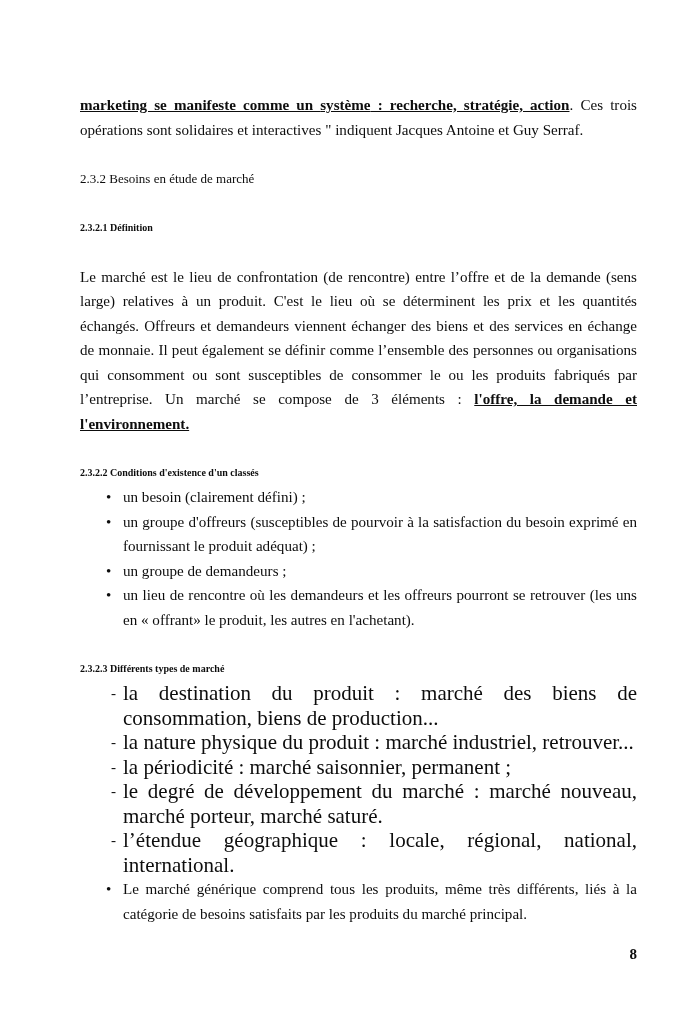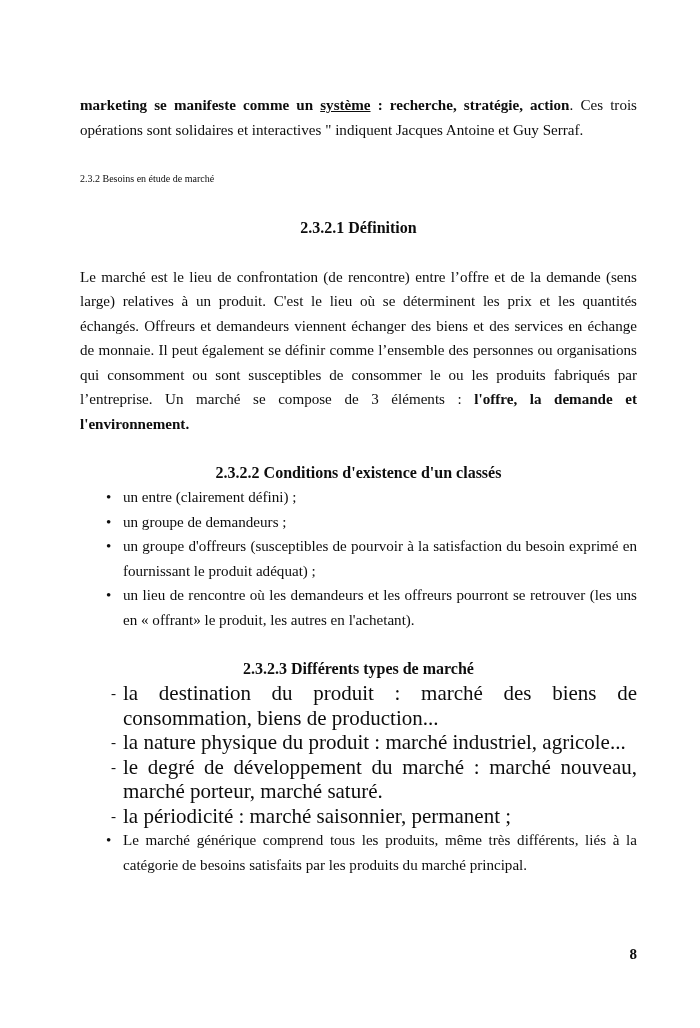--- a/index.html
+++ b/index.html
@@ -35,32 +35,32 @@
   .para {
     font-size: 15.1px;
     line-height: 24.5px;
     text-align: justify;
     text-justify: inter-word;
     hyphens: none;
     margin-bottom: 0;
   }
   .gap-lg { margin-top: 24.5px; }
   .heading {
-    font-size: 16px;
+    font-size: 10px;
     line-height: 24.5px;
     font-weight: bold;
-    text-align: center;
+    text-align: left;
   }
   .subheading-plain {
-    font-size: 10px;
+    font-size: 13px;
     line-height: 24.5px;
     font-weight: normal;
     text-align: left;
   }
-  b, .b { font-weight: bold; }
+  b, .b { font-weight: bold; text-decoration: underline; }
   .u { text-decoration: underline; }
 
   
   ul.disc-list {
     list-style: none;
     margin: 0;
     padding: 0;
   }
   ul.disc-list > li {
     position: relative;
@@ -123,34 +123,35 @@
     <p class="subheading-plain gap-lg">2.3.2 Besoins en étude de marché</p>
 
     <p class="heading gap-lg">2.3.2.1 Définition</p>
 
     <p class="para gap-lg"><span>Le marché est le lieu de confrontation (de rencontre) entre l’offre et de la demande (sens large) relatives à un produit. C'est le lieu où se déterminent les prix et les quantités échangés. Offreurs et demandeurs viennent échanger des biens et des services en échange de monnaie. Il peut également se définir comme l’ensemble des personnes ou organisations qui consomment ou sont susceptibles de consommer le ou les produits fabriqués par l’entreprise. Un marché se compose de 3 éléments : </span><b>l'offre, la demande et l'environnement.</b></p>
 
     <p class="heading gap-lg">2.3.2.2 Conditions d'existence d'un classés</p>
 
 
     <ul class="disc-list">
-      <li>un entre (clairement défini) ;</li>
+      <li>un besoin (clairement défini) ;</li>
+      <li>un groupe d'offreurs (susceptibles de pourvoir à la satisfaction du besoin exprimé en fournissant le produit adéquat) ;</li>
       <li>un groupe de demandeurs ;</li>
-      <li>un groupe d'offreurs (susceptibles de pourvoir à la satisfaction du besoin exprimé en fournissant le produit adéquat) ;</li>
       <li>un lieu de rencontre où les demandeurs et les offreurs pourront se retrouver (les uns en « offrant» le produit, les autres en l'achetant).</li>
     </ul>
 
     <p class="heading gap-lg">2.3.2.3 Différents types de marché</p>
 
 
     <ul class="dash-list">
       <li class="nojust">la destination du produit : marché des biens de consommation, biens de production...</li>
-      <li class="nojust">la nature physique du produit : marché industriel, agricole...</li>
+      <li class="nojust">la nature physique du produit : marché industriel, retrouver...</li>
+      <li class="nojust">la périodicité : marché saisonnier, permanent ;</li>
       <li class="nojust">le degré de développement du marché : marché nouveau, marché porteur, marché saturé.</li>
-      <li class="nojust">la périodicité : marché saisonnier, permanent ;</li>
+      <li class="nojust">l’étendue géographique : locale, régional, national, international.</li>
     </ul>
 
 
     <ul class="disc-list">
       <li>Le marché générique comprend tous les produits, même très différents, liés à la catégorie de besoins satisfaits par les produits du marché principal.</li>
 
     </ul>
 
   </div>
 

